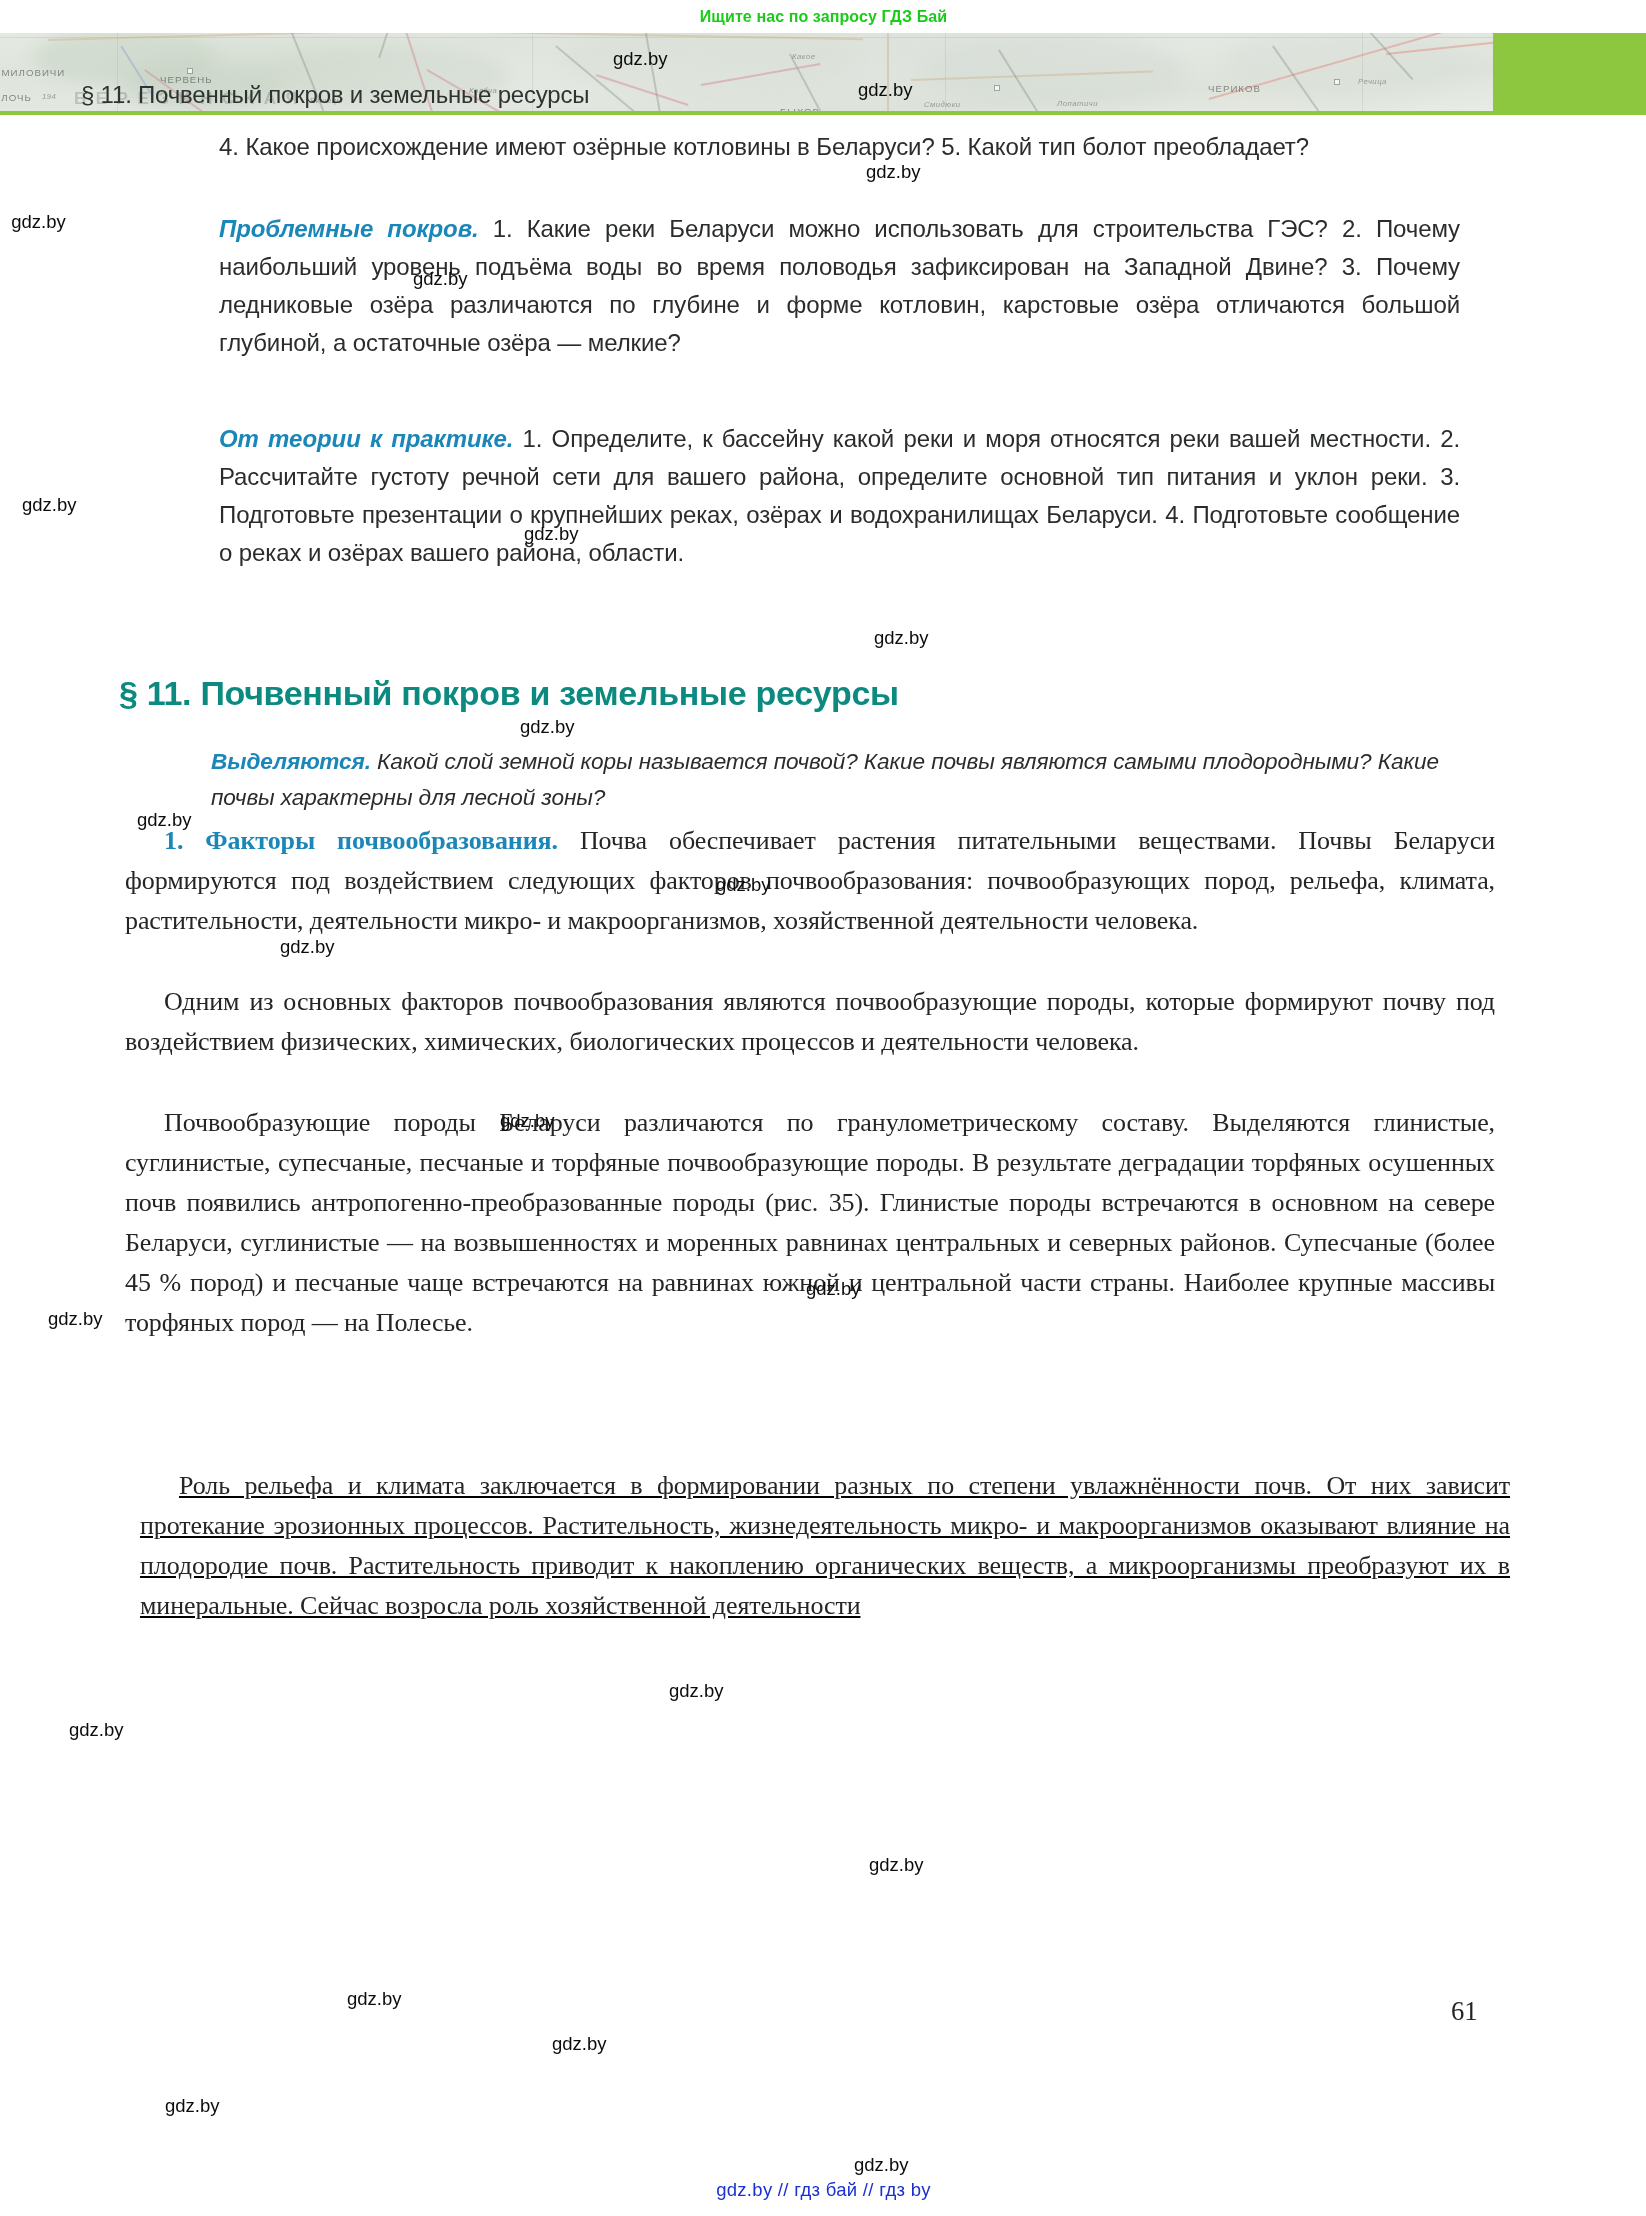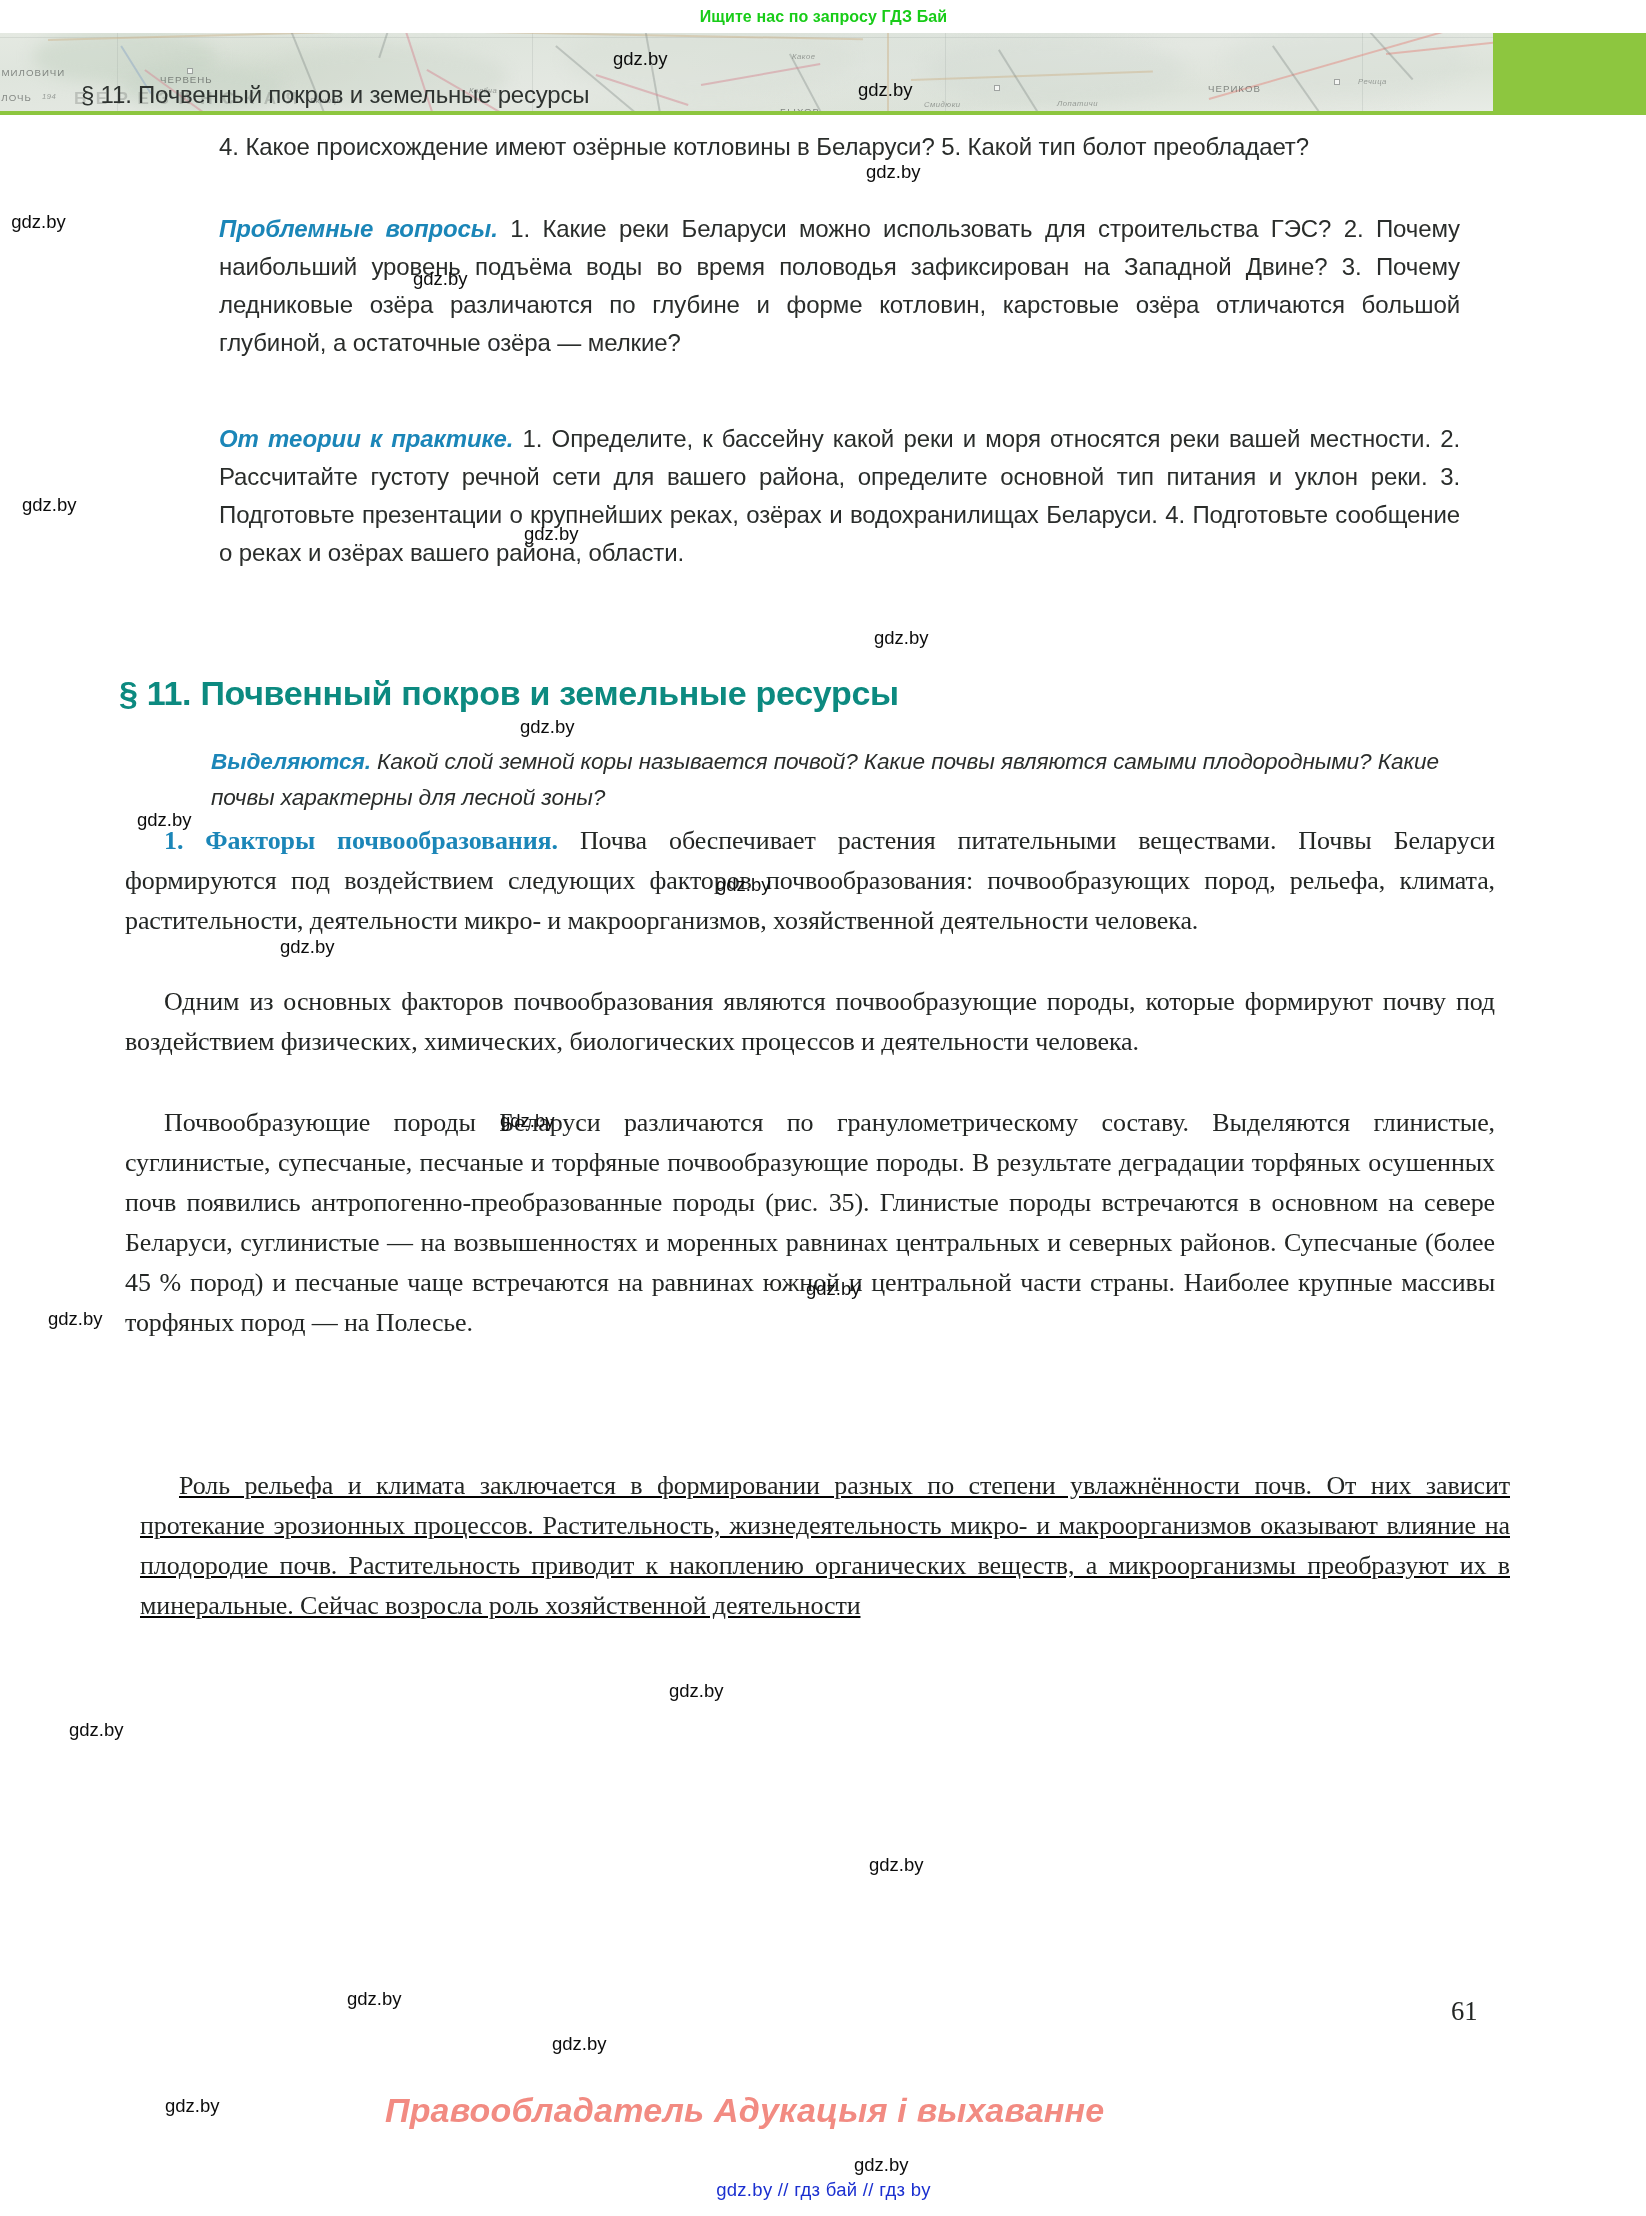--- a/index.html
+++ b/index.html
@@ -330,21 +330,21 @@
     <div class="header-title">§ 11. Почвенный покров и земельные ресурсы</div>
   </div>
 
   <div class="content">
 
     <div class="block" style="left:219px; top:13px; width:1241px;">
       <p class="para">4. Какое происхождение имеют озёрные котловины в Беларуси? 5. Какой тип болот преобладает?</p>
     </div>
 
     <div class="block" style="left:219px; top:95px; width:1241px;">
-      <p class="para"><span class="lead-blue">Проблемные вопросы.</span><span> 1. Какие реки Беларуси можно использовать для строительства ГЭС? 2. Почему наибольший уровень подъёма воды во время половодья зафиксирован на Западной Двине? 3. Почему ледниковые озёра различаются по глубине и форме котловин, карстовые озёра отличаются большой глубиной, а остаточные озёра — мелкие?</span></p>
+      <p class="para"><span class="lead-blue">Проблемные покров.</span><span> 1. Какие реки Беларуси можно использовать для строительства ГЭС? 2. Почему наибольший уровень подъёма воды во время половодья зафиксирован на Западной Двине? 3. Почему ледниковые озёра различаются по глубине и форме котловин, карстовые озёра отличаются большой глубиной, а остаточные озёра — мелкие?</span></p>
     </div>
 
     <div class="block" style="left:219px; top:305px; width:1241px;">
       <p class="para"><span class="lead-blue">От теории к практике.</span><span> 1. Определите, к бассейну какой реки и моря относятся реки вашей местности. 2. Рассчитайте густоту речной сети для вашего района, определите основной тип питания и уклон реки. 3. Подготовьте презентации о крупнейших реках, озёрах и водохранилищах Беларуси. 4. Подготовьте сообщение о реках и озёрах вашего района, области.</span></p>
     </div>
 
     <div class="block" style="left:119px; top:559px;">
       <h1 class="section-heading">§ 11. Почвенный покров и земельные ресурсы</h1>
     </div>
 
@@ -365,21 +365,20 @@
     </div>
 
     <div class="block" style="left:140px; top:1351px; width:1370px;text-decoration:underline;">
       <p class="serif-para indent">Роль рельефа и климата заключается в формировании разных по степени увлажнённости почв. От них зависит протекание эрозионных процессов. Растительность, жизнедеятельность микро- и макроорганизмов оказывают влияние на плодородие почв. Растительность приводит к накоплению органических веществ, а микроорганизмы преобразуют их в минеральные. Сейчас возросла роль хозяйственной деятельности</p>
     </div>
 
   </div>
 
   <div class="page-number" style="left:1451px; top:1996px;">61</div>
 
-  <div class="copyright" style="left:385px; top:2091px;">Правообладатель Адукацыя і выхаванне</div>
 
   <div class="site-footer" style="top:2179px;">gdz.by  //  гдз бай  //  гдз by</div>
 
   <div id="watermark-layer">
       <span class="wm" style="left: 613px; top: 48px;">gdz.by</span>
       <span class="wm" style="left: 858px; top: 79px;">gdz.by</span>
       <span class="wm" style="left: 866px; top: 161px;">gdz.by</span>
       <span class="wm" style="left: 11.3px; top: 211px;">gdz.by</span>
       <span class="wm" style="left: 413px; top: 268px;">gdz.by</span>
       <span class="wm" style="left: 22px; top: 494px;">gdz.by</span>

